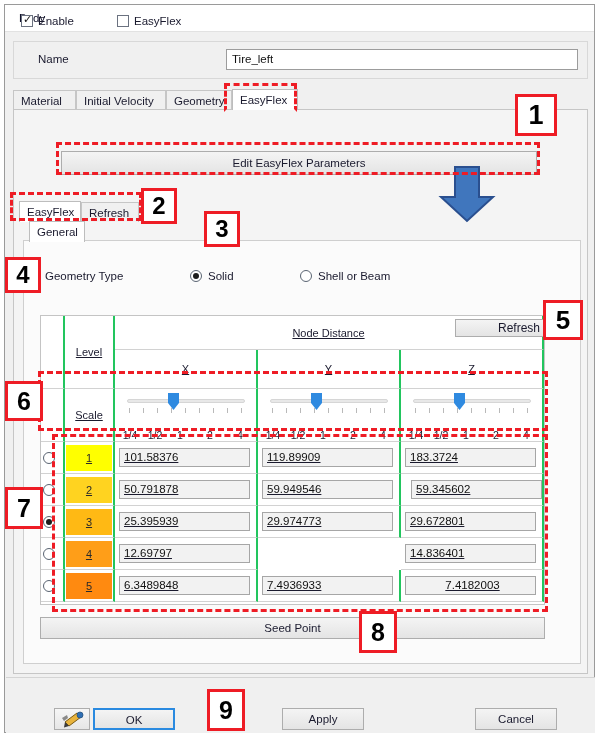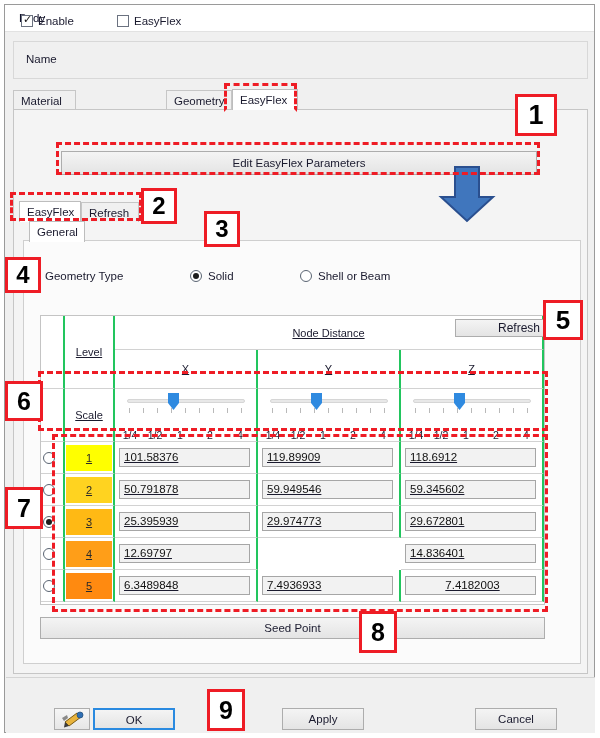--- a/index.html
+++ b/index.html
@@ -23,21 +23,21 @@
     padding-left:14px;
     font-size:11.5px;color:#11112a;
     background:#ffffff;
     border-bottom:1px solid #e2e2e2;
   }
   
   .name-strip{
     position:absolute;left:8px;top:36px;width:575px;height:38px;
     background:#f0f0f0;border:1px solid #d8d8d8;box-sizing:border-box;
   }
-  .name-label{position:absolute;left:12px;top:11px;font-size:11.5px;text-align:right;}
+  .name-label{position:absolute;left:24px;top:11px;font-size:11.5px;text-align:right;}
   .name-input{
     position:absolute;left:212px;top:7px;width:352px;height:21px;
     background:#ffffff;border:1px solid #9c9c9c;box-sizing:border-box;
     font-family:"Liberation Sans", sans-serif;font-size:11.5px;color:#111;
     padding-left:5px;line-height:19px;
   }
   
   .tabs-outer{position:absolute;left:8px;top:84px;width:575px;height:21px;}
   .tab{
     position:absolute;top:1px;height:20px;line-height:20px;
@@ -151,24 +151,26 @@
 </style>
 </head>
 <body>
 
 <div class="win">
 
   <div class="titlebar">Body</div>
 
   <div class="name-strip">
     <div class="name-label">Name</div>
+    <div class="name-input">Tire_left</div>
   </div>
 
   <div class="tabs-outer">
     <div class="tab" style="left:0;width:63px;">Material</div>
+    <div class="tab" style="left:63px;width:90px;">Initial Velocity</div>
     <div class="tab" style="left:153px;width:66px;">Geometry</div>
     <div class="tab active" style="left:219px;width:66px;">EasyFlex</div>
   </div>
 
   <div class="panel-outer"></div>
 
   <div class="btn edit-params">Edit EasyFlex Parameters</div>
 
   <svg class="arrow" viewBox="0 0 60 58">
     <polygon points="18,2 42,2 42,32 56,32 30,56 4,32 18,32" fill="#4076bd" stroke="#2a4f8f" stroke-width="2"></polygon>
@@ -294,38 +296,38 @@
       <div class="td-level cell-border">
           <span class="lvl-chip" id="chip0" style="background: rgb(255, 255, 0);">1</span>
         </div>
       <div class="td-val cell-border" style="left:74px;">
           <span class="val-box">101.58376</span>
         </div>
       <div class="td-val cell-border" style="left:217px;">
           <span class="val-box">119.89909</span>
         </div>
       <div class="td-val cell-border" style="left:360px;">
-          <span class="val-box">118.6912</span>
+          <span class="val-box">183.3724</span>
         </div>
     </div>
 
     <div class="trow" style="top:158px;">
       <div class="td-sel cell-border">
           <span class="radio"></span>
         </div>
       <div class="td-level cell-border">
           <span class="lvl-chip" id="chip1" style="background: rgb(255, 211, 32);">2</span>
         </div>
       <div class="td-val cell-border" style="left:74px;">
           <span class="val-box">50.791878</span>
         </div>
       <div class="td-val cell-border" style="left:217px;">
           <span class="val-box">59.949546</span>
         </div>
-      <div class="td-val cell-border" style="left:360px;">
+      <div class="td-val cell-border" style="left:360px;justify-content:flex-end;">
           <span class="val-box">59.345602</span>
         </div>
     </div>
 
     <div class="trow" style="top:190px;">
       <div class="td-sel cell-border">
           <span class="radio on"></span>
         </div>
       <div class="td-level cell-border">
           <span class="lvl-chip" id="chip2" style="background: rgb(255, 185, 20);">3</span>

